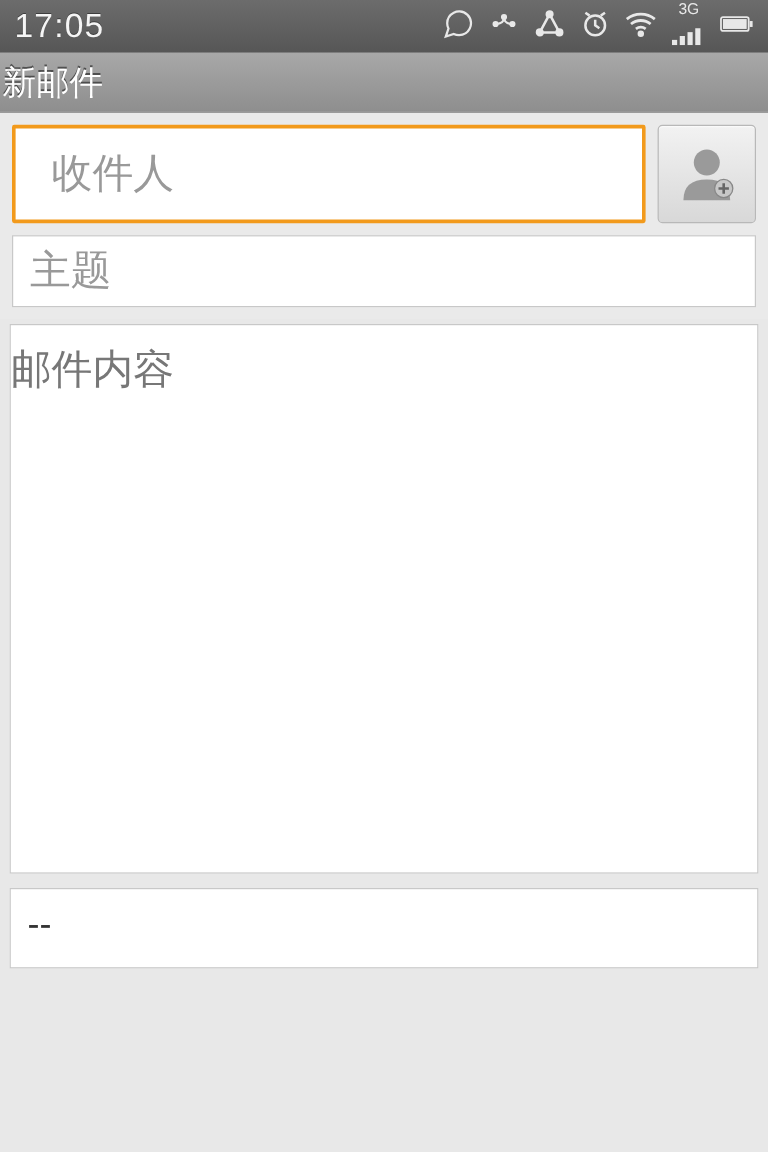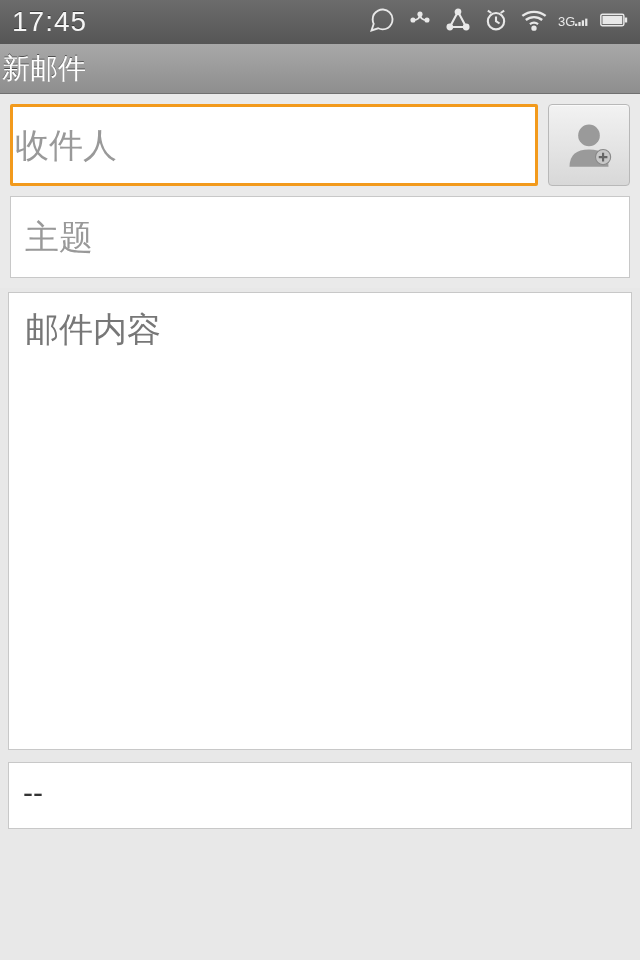--- a/index.html
+++ b/index.html
@@ -46,56 +46,56 @@
 
     
     .compose-area { padding: 10px; background: #eaeaea; }
     .recipient-row { display: flex; gap: 10px; align-items: stretch; }
     .input-box {
       flex: 1;
       background: #fff;
       border: 3px solid #f29a1c;
       border-radius: 2px;
       height: 82px;
-      padding: 0 2px;
+      padding: 0 30px;
       font-size: 34px;
       color: #999;
       outline: none;
     }
     .input-box::placeholder { color: #999; }
 
     .contact-btn {
       width: 82px; height: 82px;
       background: linear-gradient(to bottom, #f2f2f2, #d8d8d8);
       border: 1px solid #b8b8b8;
       border-radius: 4px;
       display: flex; align-items: center; justify-content: center;
       box-shadow: inset 0 1px 0 rgba(255,255,255,0.6);
     }
 
     .subject-box {
       margin-top: 10px;
       width: 100%;
       background: #fff;
       border: 1px solid #c8c8c8;
-      height: 82px;
+      height: 60px;
       padding: 0 14px;
       font-size: 34px;
       color: #999;
       outline: none;
     }
     .subject-box::placeholder { color: #999; }
 
     
     .body-area {
       background: #fff;
       border: 1px solid #c8c8c8;
       margin: 4px 8px 0 8px;
       height: 458px;
-      padding: 14px 16px;
+      padding: 14px 0;
       font-size: 34px;
       color: #777;
       resize: none;
       outline: none;
       font-family: Liberation Mono, monospace;
       display: block;
       width: calc(100% - 16px);
       overflow: hidden;
     }
     .body-area::placeholder { color: #777; }
@@ -118,21 +118,21 @@
       line-height: 1;
       margin-bottom: 2px;
       text-align: center;
       width: 100%;
     }
   </style>
 </head>
 <body>
 
 <div class="status-bar">
-  <span class="status-time">17:45</span>
+  <span class="status-time">17:05</span>
   <div class="status-icons">
     <span>
       <svg viewBox="0 0 24 24" fill="none" stroke="#e8e8e8" stroke-width="1.6">
           <path d="M21 11.5a8.38 8.38 0 0 1-.9 3.8 8.5 8.5 0 0 1-7.6 4.7 8.38 8.38 0 0 1-3.8-.9L3 21l1.9-5.7a8.38 8.38 0 0 1-.9-3.8 8.5 8.5 0 0 1 4.7-7.6 8.38 8.38 0 0 1 3.8-.9h.5a8.48 8.48 0 0 1 8 8v.5z"></path>
         </svg>
     </span>
     <span>
       <svg viewBox="0 0 24 24" fill="#e8e8e8">
           <circle cx="6" cy="12" r="2.2"></circle>
           <circle cx="18" cy="12" r="2.2"></circle>
@@ -155,21 +155,21 @@
         </svg>
     </span>
     <span>
       <svg viewBox="0 0 24 24" fill="none" stroke="#e8e8e8" stroke-width="2">
           <path d="M2 8.5a16 16 0 0 1 20 0"></path>
           <path d="M5 12a11 11 0 0 1 14 0"></path>
           <path d="M8.5 15.5a6 6 0 0 1 7 0"></path>
           <circle cx="12" cy="19" r="1.3" fill="#e8e8e8"></circle>
         </svg>
     </span>
-    <span style="display:flex;flex-direction:row;align-items:center;width:32px;">
+    <span style="display:flex;flex-direction:column;align-items:center;width:32px;">
       <span class="status-3g">3G</span>
       <svg viewBox="0 0 26 14" width="26" height="14" fill="#e8e8e8">
           <rect x="0" y="10" width="4" height="4"></rect>
           <rect x="6" y="7" width="4" height="7"></rect>
           <rect x="12" y="4" width="4" height="10"></rect>
           <rect x="18" y="1" width="4" height="13"></rect>
         </svg>
     </span>
     <span>
       <svg viewBox="0 0 34 18" width="34" height="18">

